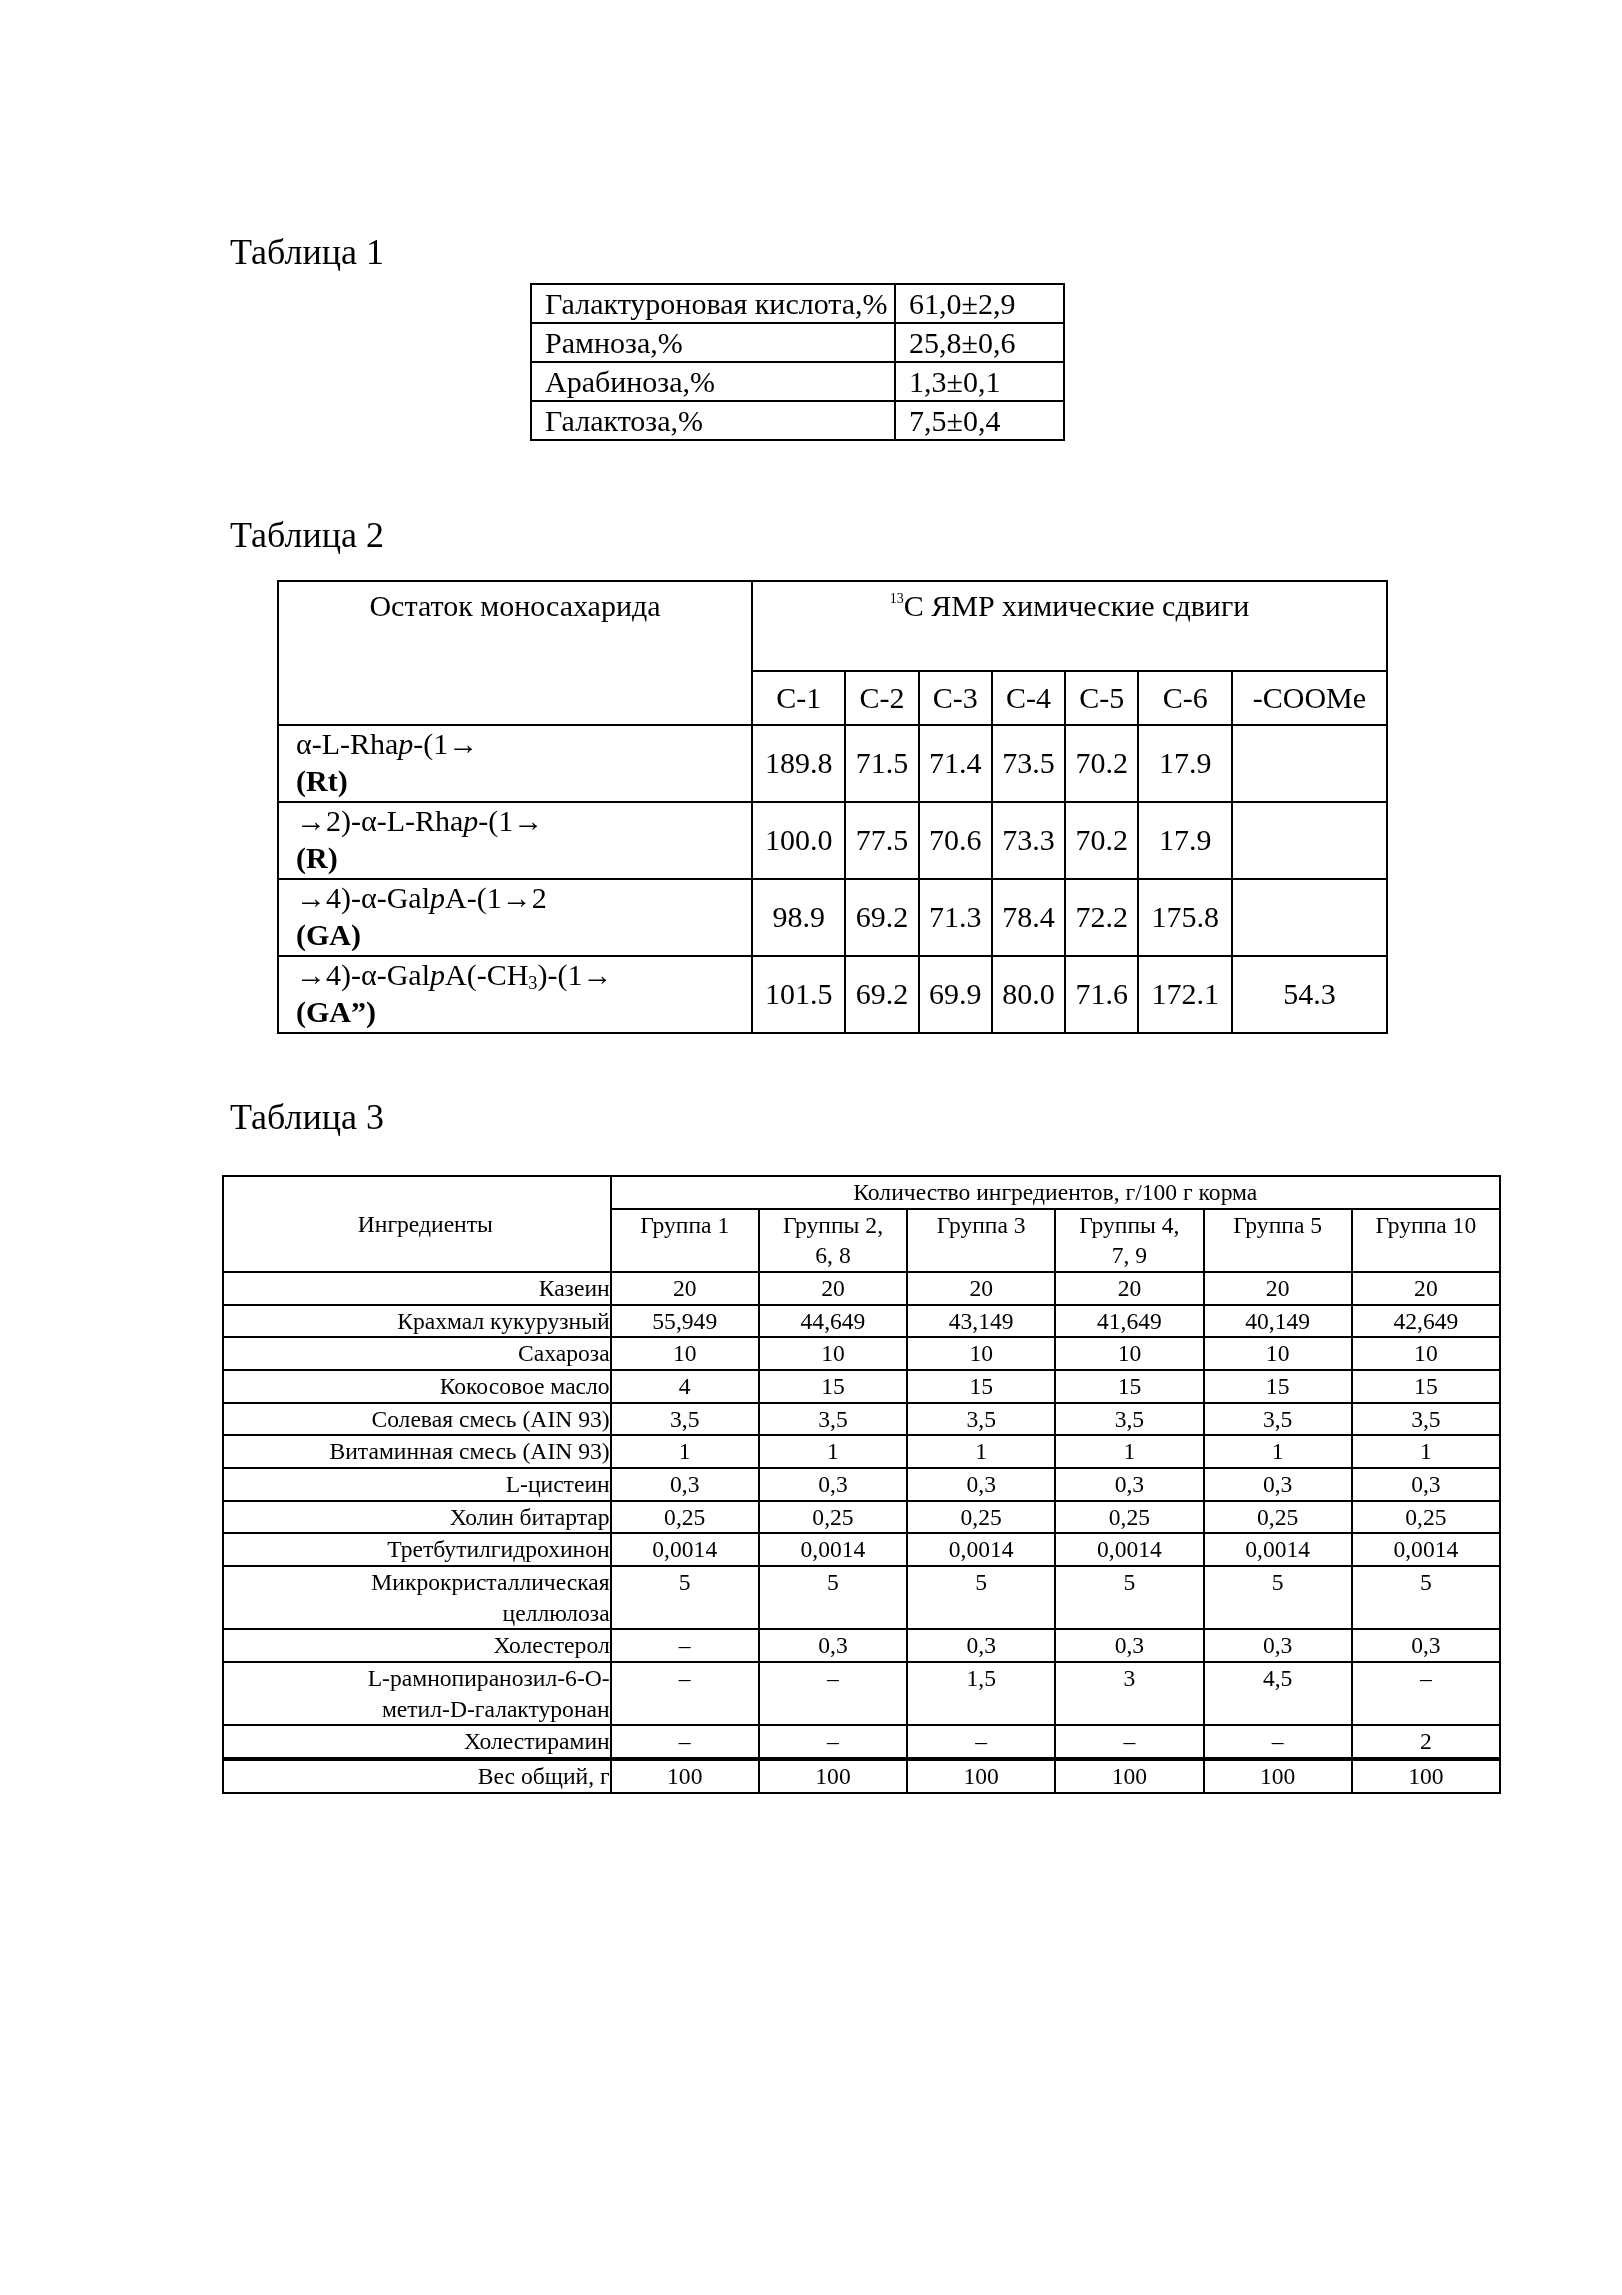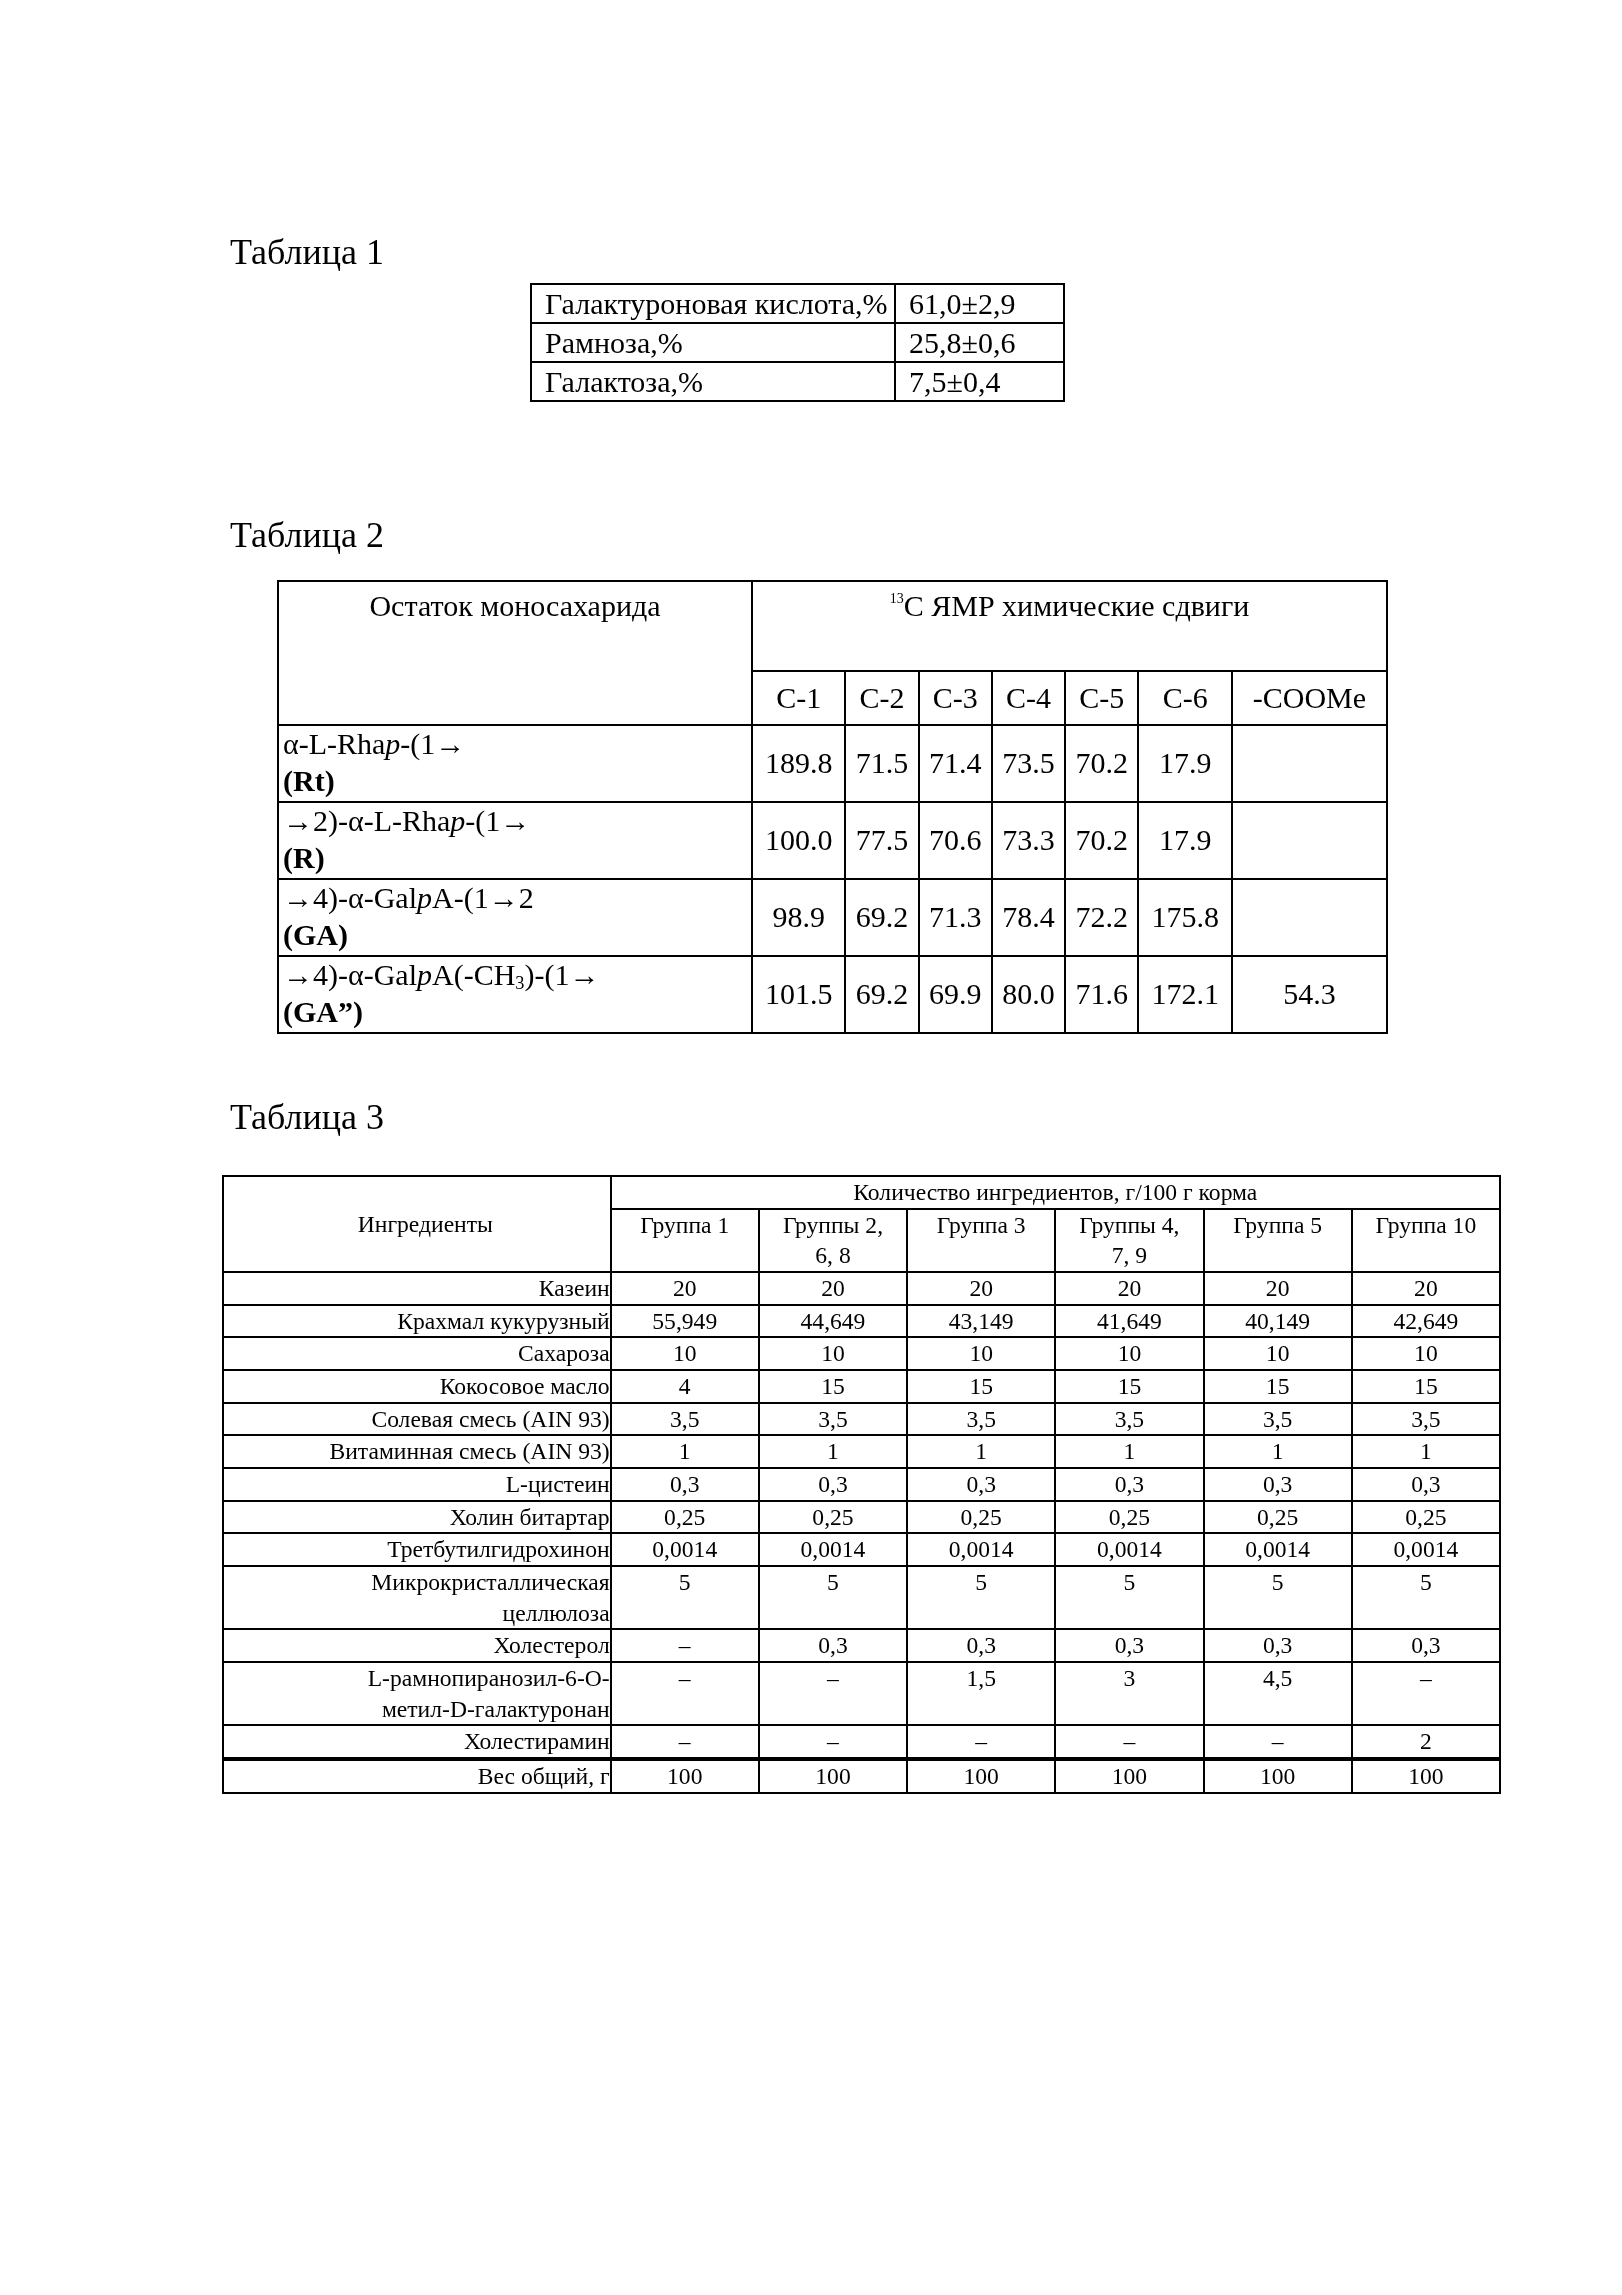--- a/index.html
+++ b/index.html
@@ -15,21 +15,21 @@
   #t1 { left: 530px; top: 283px; width: 535px; }
   #t1 td { height: 37px; font-size: 30px; line-height: 1; padding-left: 13px; }
   #t1 td.v { width: 154px; }
 
   
   #t2 { left: 277px; top: 580px; width: 1111px; font-size: 30px; }
   #t2 td { text-align: center; }
   #t2 .hdr-res { width: 472px; vertical-align: top; padding-top: 6.5px; }
   #t2 .hdr-nmr { height: 81px; vertical-align: top; padding-top: 6.5px; }
   #t2 .hdr-col { height: 52px; }
-  #t2 .res { text-align: left; padding-left: 4px; line-height: 1.22; height: 75px; }
+  #t2 .res { text-align: left; padding-left: 17px; line-height: 1.22; height: 75px; }
   #t2 .res b { font-weight: bold; }
   #t2 sup { font-size: 14px; vertical-align: 13px; line-height: 0; }
   #t2 sub { font-size: 18.3px; vertical-align: -3.9px; line-height: 0; }
 
   
   #t3 { left: 222px; top: 1175px; width: 1279px; font-size: 23.6px; line-height: 1.3; }
   #t3 td { text-align: center; vertical-align: top; }
   #t3 td.ing { text-align: right; padding-left: 7.9px; width: 355px; }
   #t3 .grp { width: 141px; }
   #t3 .hdr-ing { vertical-align: middle; }
@@ -42,20 +42,24 @@
 <div class="caption" style="top:234px;">Таблица 1</div>
 <table id="t1">
   <tbody id="t1-body">
       <tr>
         <td>Галактуроновая кислота,%</td>
         <td class="v">61,0±2,9</td>
       </tr>
       <tr>
         <td>Рамноза,%</td>
         <td class="v">25,8±0,6</td>
+      </tr>
+      <tr>
+        <td>Арабиноза,%</td>
+        <td class="v">1,3±0,1</td>
       </tr>
       <tr>
         <td>Галактоза,%</td>
         <td class="v">7,5±0,4</td>
       </tr>
     </tbody>
 </table>
 
 <div class="caption" style="top:517px;">Таблица 2</div>
 <table id="t2">

